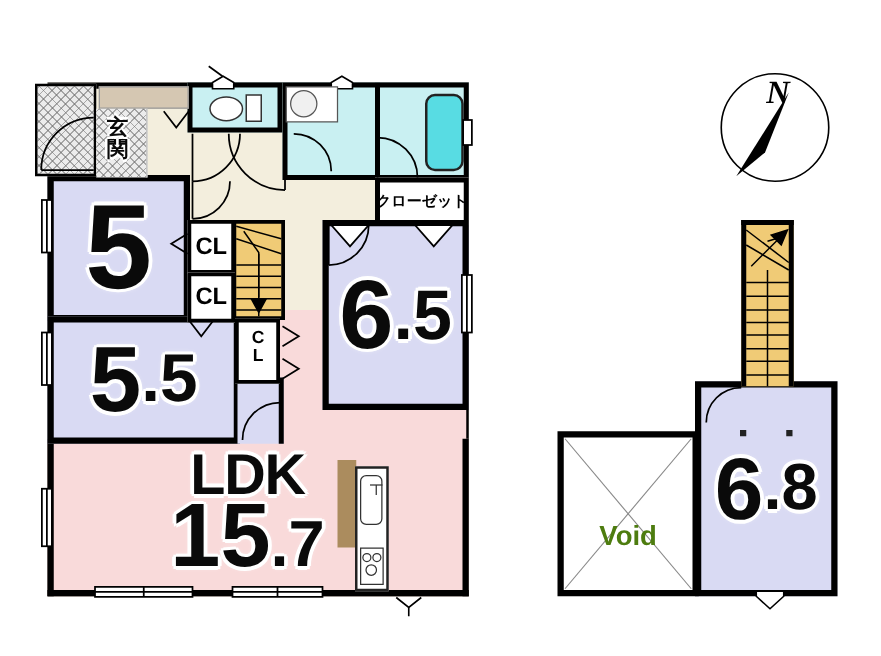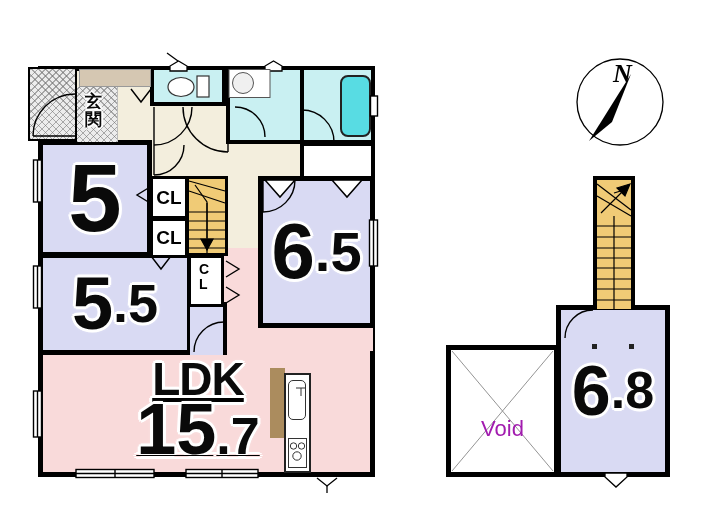--- a/index.html
+++ b/index.html
@@ -16,21 +16,21 @@
   .hatch  {background-color:#ececec;
            background-image:repeating-linear-gradient(45deg,rgba(110,110,110,.55) 0 1px,transparent 1px 5px),
                             repeating-linear-gradient(-45deg,rgba(110,110,110,.55) 0 1px,transparent 1px 5px);}
   
   .halo{color:#0a0a0a;font-weight:bold;
         text-shadow:3px 0 0 #fff,-3px 0 0 #fff,0 3px 0 #fff,0 -3px 0 #fff,
                     2px 2px 0 #fff,-2px 2px 0 #fff,2px -2px 0 #fff,-2px -2px 0 #fff,0 0 5px #fff;}
   .cc{display:flex;align-items:center;justify-content:center;text-align:center;}
   .num{line-height:.92;}
   .dec{font-weight:bold;}
-  .vtext{word-break:break-all;line-height:1.05;}
+  .vtext{word-break:break-all;line-height:1.05;text-align:center;}
   .lbl{position:absolute;box-sizing:border-box;z-index:60;}
   svg{position:absolute;left:0;top:0;z-index:50;}
 </style>
 </head>
 <body>
 
 <div id="canvas">
 
   <div class="abs base" style="left:38px;top:66px;width:337px;height:411px;z-index:0;"></div>
 
@@ -185,44 +185,45 @@
 
     <g>
       <circle cx="620" cy="102" r="43" fill="#fff" stroke="#000" stroke-width="1.3"></circle>
       <polygon points="631,74 589,141 612,122" fill="#000"></polygon>
       <text x="613" y="82" font-size="26" font-style="italic" font-weight="bold" font-family="Liberation Serif, serif" fill="#000">N</text>
     </g>
   </svg>
 
   <div class="lbl halo vtext" style="left:85px;top:93px;width:18px;font-size:17px;text-shadow:2px 0 0 #fff,-2px 0 0 #fff,0 2px 0 #fff,0 -2px 0 #fff,0 0 3px #fff;">玄関</div>
 
+  <div class="lbl cc" style="left:300px;top:142px;width:75px;height:38px;font-size:12px;font-weight:bold;color:#000;">クローゼット</div>
 
   <div class="lbl cc" style="left:150px;top:176px;width:38px;height:43px;font-size:19px;font-weight:bold;color:#000;">CL</div>
   <div class="lbl cc" style="left:150px;top:218px;width:38px;height:40px;font-size:19px;font-weight:bold;color:#000;">CL</div>
   <div class="lbl vtext" style="left:199px;top:262px;width:15px;font-size:14px;font-weight:bold;color:#000;">CL</div>
 
   <div class="lbl cc halo num" style="left:38px;top:140px;width:114px;height:117px;font-size:96px;">5</div>
 
   <div class="lbl cc halo num" style="left:38px;top:253px;width:154px;height:102px;">
     <span style="font-size:74px;">5</span>
       <span class="dec" style="font-size:54px;">.5</span>
   </div>
 
   <div class="lbl cc halo num" style="left:258px;top:176px;width:117px;height:152px;">
     <span style="font-size:78px;">6</span>
       <span class="dec" style="font-size:56px;">.5</span>
   </div>
 
-  <div class="lbl" style="left:58px;top:358px;width:280px;text-align:center;text-decoration:underline;">
+  <div class="lbl" style="left:58px;top:358px;width:280px;text-align:center;">
     <div class="halo num" style="font-size:46px;letter-spacing:-1px;">LDK</div>
     <div class="halo num" style="margin-top:-4px;">
       <span style="font-size:72px;">15</span><span class="dec" style="font-size:52px;">.7</span>
     </div>
   </div>
 
   <div class="lbl cc halo num" style="left:556px;top:305px;width:114px;height:172px;">
     <span style="font-size:70px;">6</span>
       <span class="dec" style="font-size:52px;">.8</span>
   </div>
 
-  <div class="lbl cc" style="left:446px;top:345px;width:113px;height:168px;font-size:22px;font-weight:normal;color:#a21caf;">Void</div>
+  <div class="lbl cc" style="left:446px;top:345px;width:113px;height:168px;font-size:22px;font-weight:bold;color:#4d7c0f;">Void</div>
 
 </div>
 
 </body></html>

